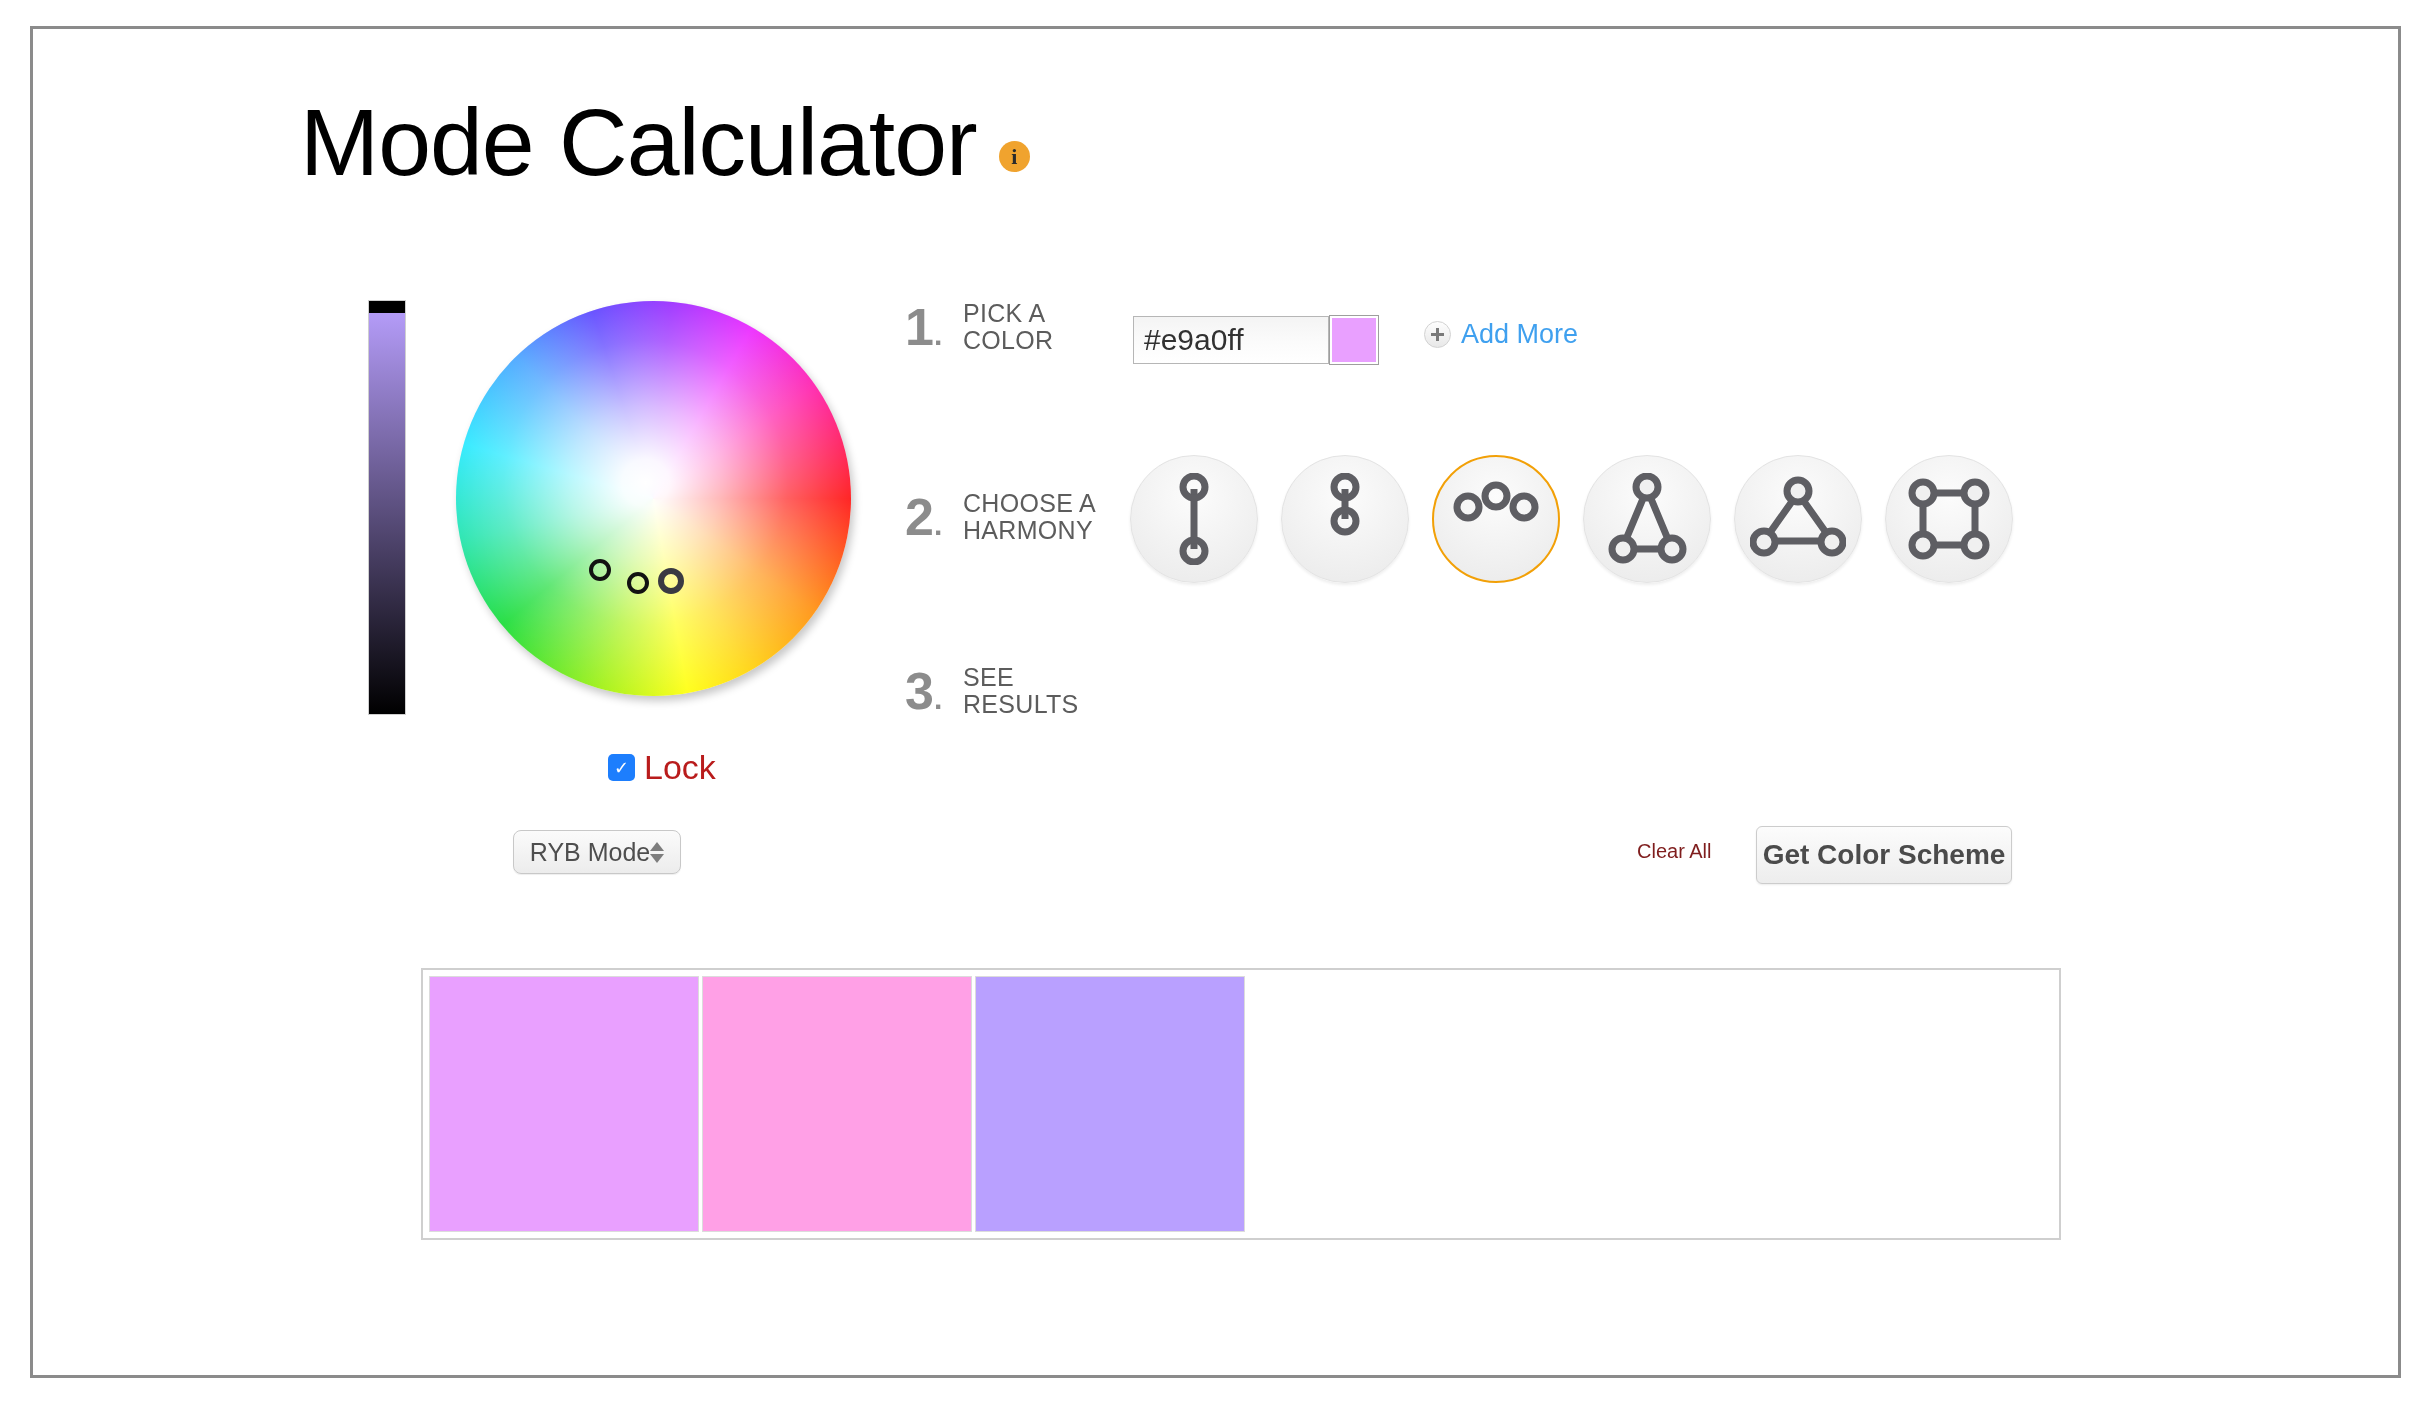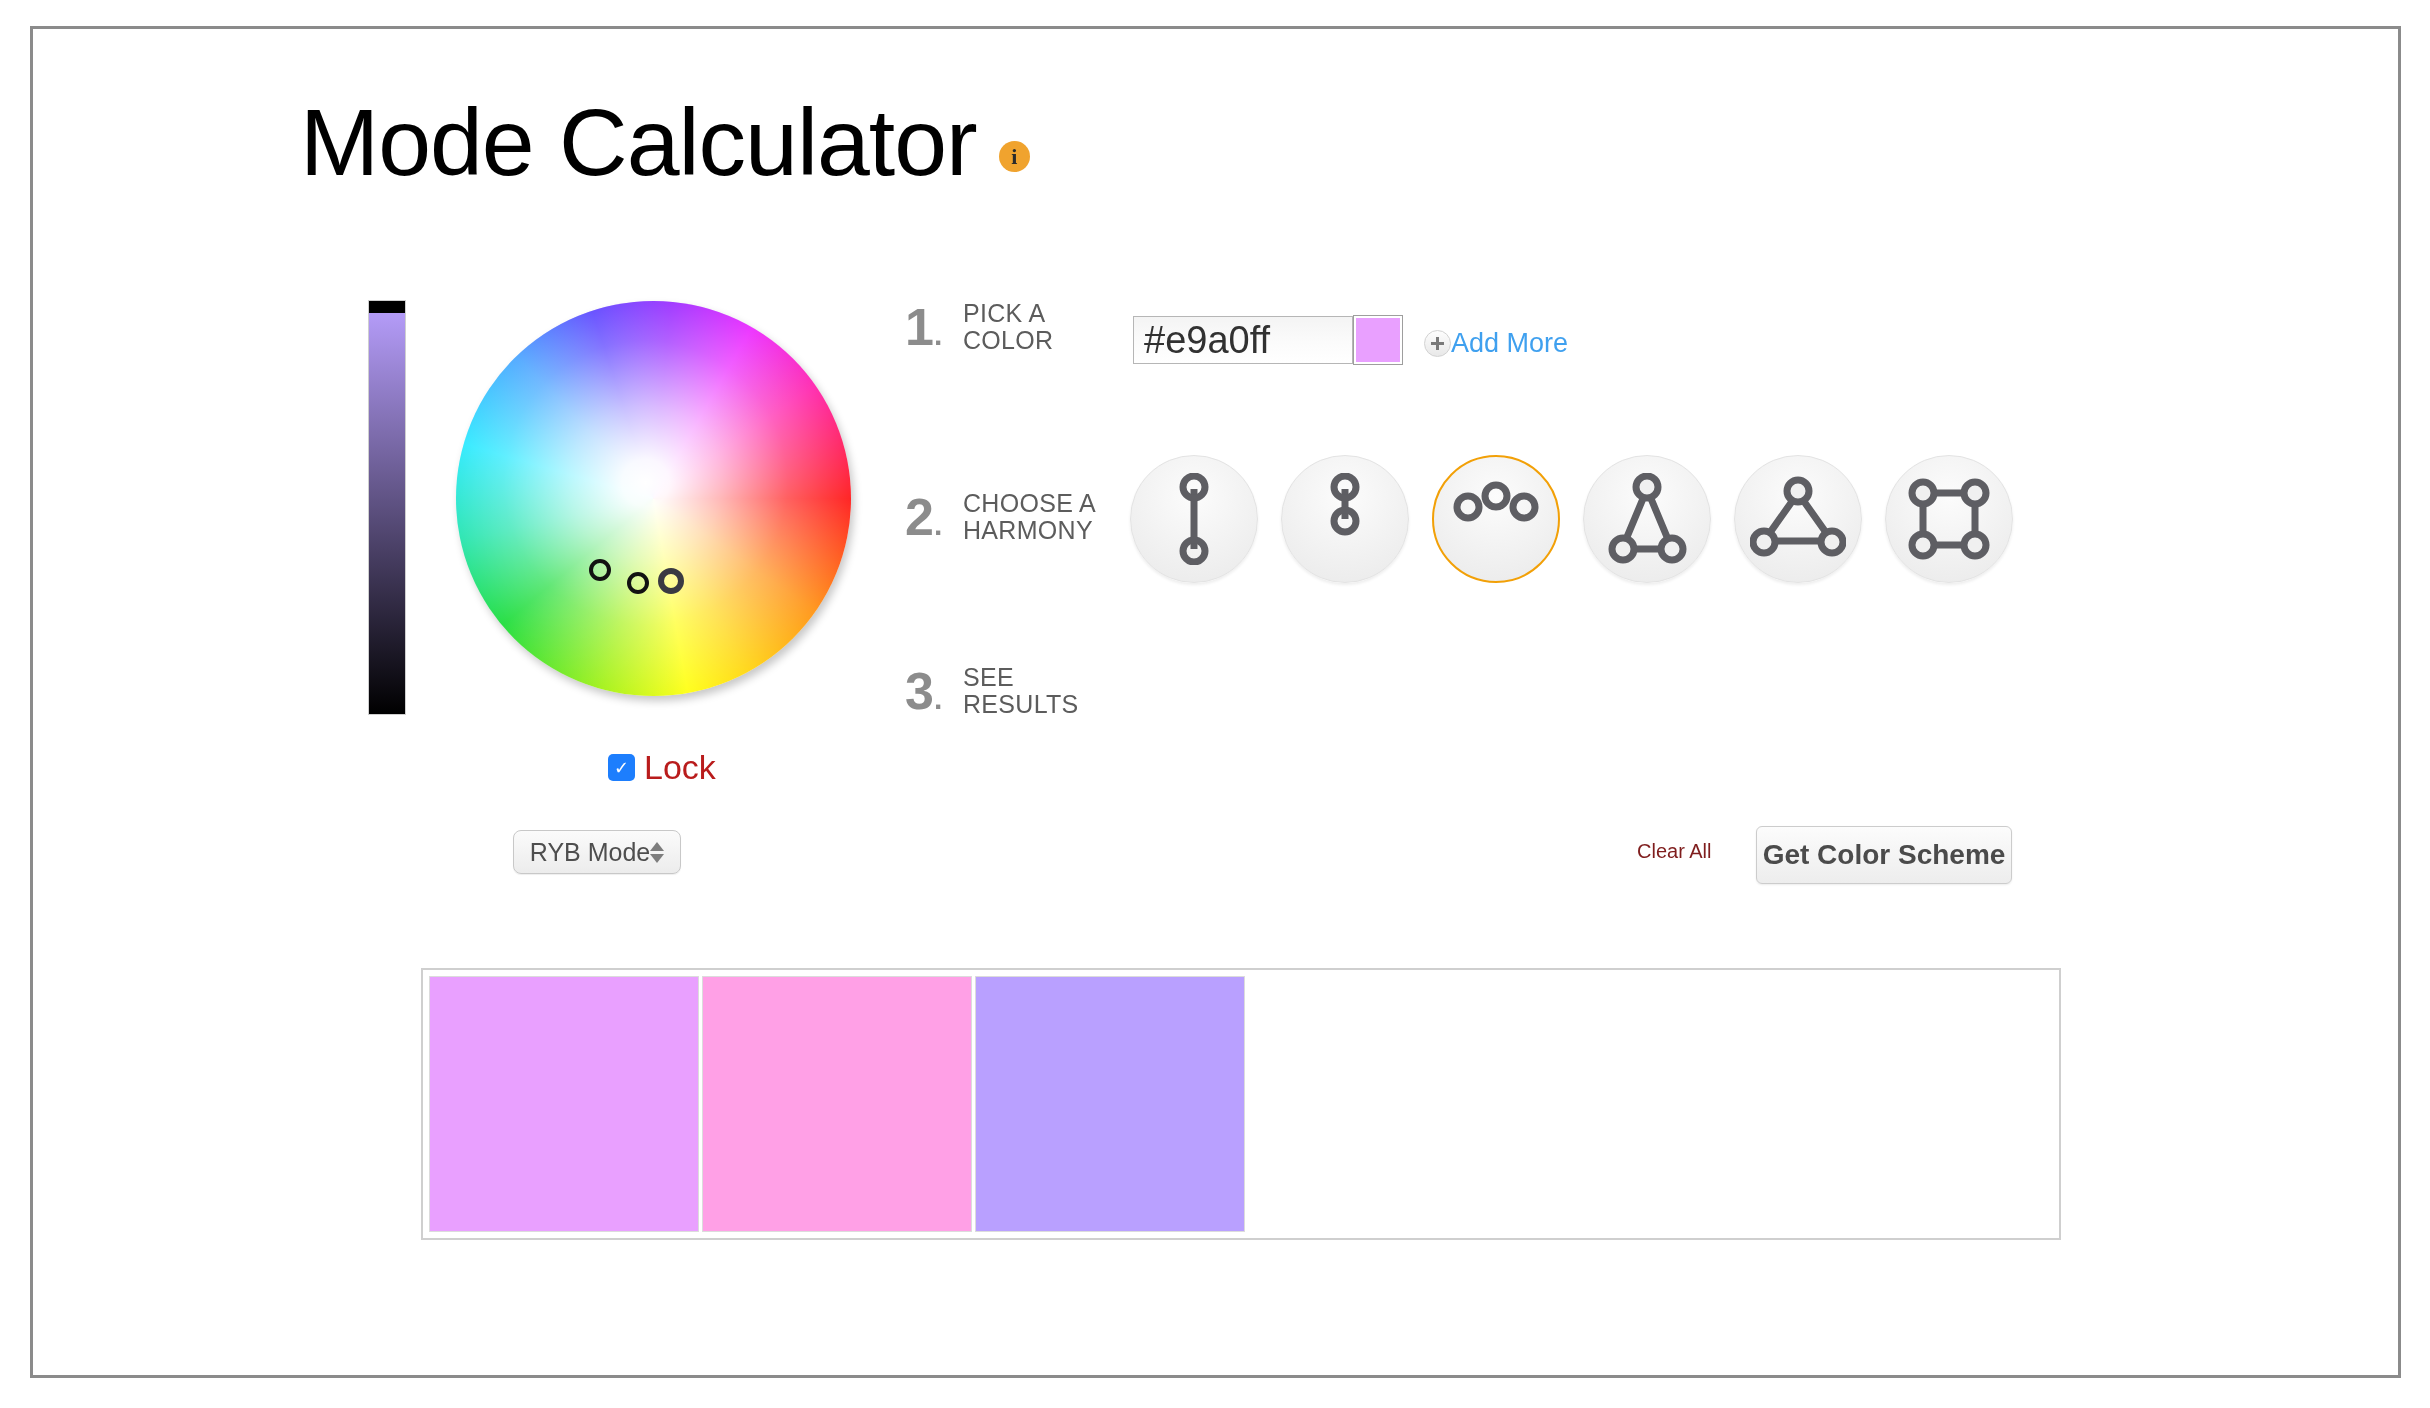--- a/index.html
+++ b/index.html
@@ -194,43 +194,43 @@
     width: 150px;
     text-transform: uppercase;
   }
 
   
   .color-field {
     display: flex;
     align-items: stretch;
   }
   .hex-input {
-    width: 220px; height: 48px;
+    width: 196px; height: 48px;
     border: 1px solid #b6b6b6;
     background: linear-gradient(#f4f4f4, #fbfbfb 55%, #ffffff);
-    font-size: 38px;
+    font-size: 30px;
     color: #313131;
     padding: 0 10px;
     display: flex; align-items: center;
     font-family: "Liberation Sans", sans-serif;
     outline: none;
   }
   .hex-input.empty { background: #fafafa; border-color: #dddddd; }
   .swatch-btn {
     width: 48px; height: 48px;
     border: 2px solid #ffffff;
     outline: 1px solid #9e9e9e;
     margin-left: 1px;
   }
   .swatch-btn.empty { background: #ffffff; outline-color: #e2e2e2; }
 
   .add-more {
     position: absolute;
-    left: 1424px; top: 328px;
-    display: flex; align-items: center; 
+    left: 1424px; top: 319px;
+    display: flex; align-items: center; gap: 10px;
   }
   .plus-icon {
     width: 27px; height: 27px;
     border-radius: 50%;
     background: linear-gradient(#fdfdfd, #e8e8e8);
     border: 1px solid #d2d2d2;
     position: relative;
   }
   .plus-icon::before, .plus-icon::after {
     content: "";

